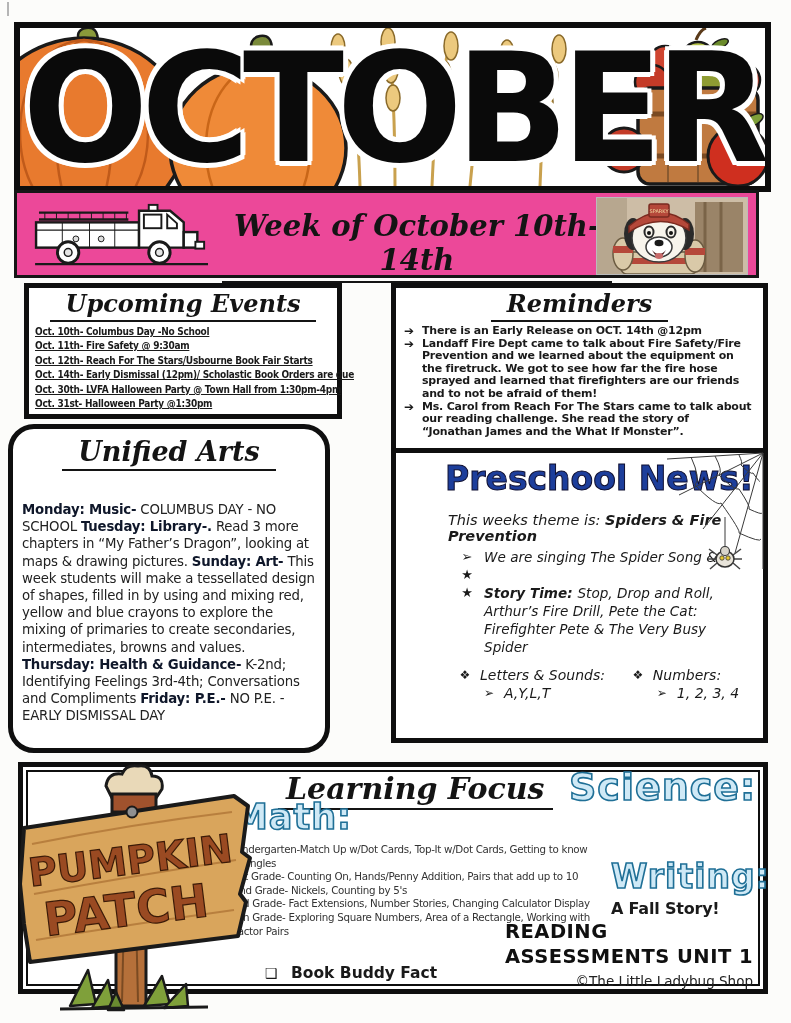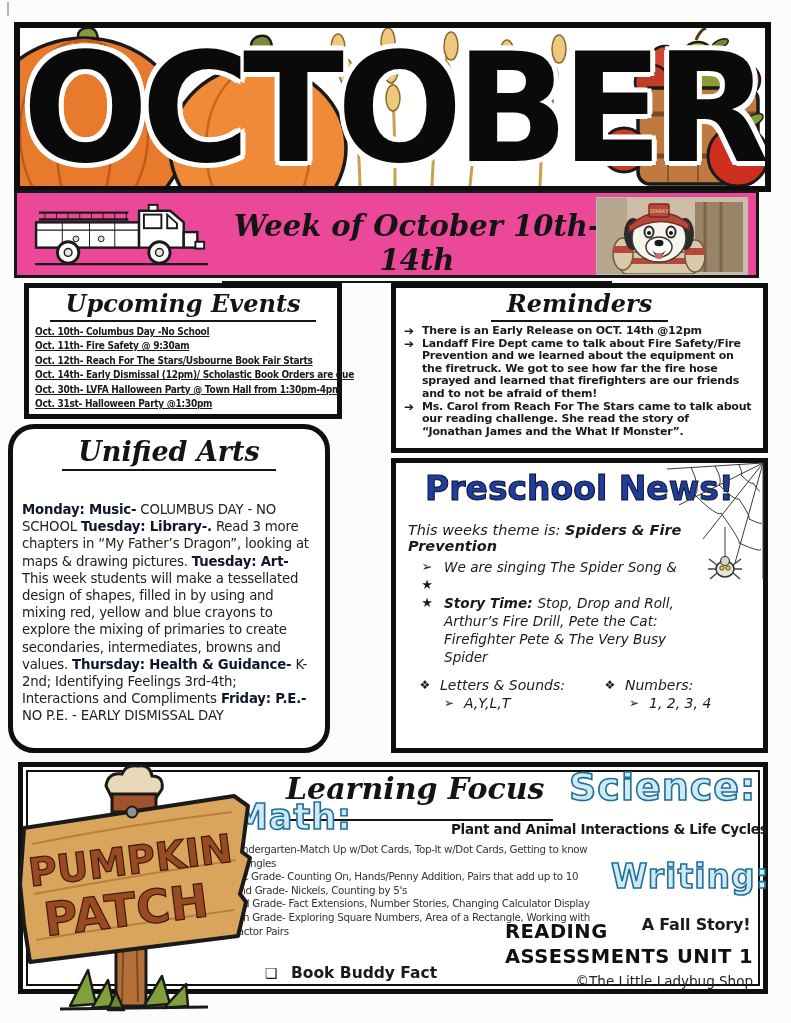--- a/index.html
+++ b/index.html
@@ -47,50 +47,50 @@
   .rem-item .marker{width:26px;flex:0 0 26px;text-align:center;font-size:12px;font-weight:700;line-height:12.6px;}
   .rem-item .txt{width:330px;font-weight:700;font-size:11px;letter-spacing:-0.2px;line-height:12.6px;}
 
   
   #arts{left:8px;top:424px;width:322px;height:329px;border-radius:26px;}
   #arts .cursive-title{font-size:27px;margin-top:7px;}
   .arts-body{margin:30px 8px 0 9px;font-size:13.3px;line-height:17.2px;letter-spacing:-0.2px;color:#222;}
   .arts-body b{color:#0f172a;}
 
   
-  #preschool{left:391px;top:458px;width:377px;height:295px;}
+  #preschool{left:391px;top:448px;width:377px;height:295px;padding-left:40px;}
   #web{position:absolute;right:-2px;top:-2px;}
   #preschool-title{text-align:center;margin-top:6px;font-size:33px;font-weight:700;color:#1d3e9b;
                    -webkit-text-stroke:1px #0d0d2e;letter-spacing:0px;}
   .ps-theme{margin:14px 0 0 12px;font-style:italic;font-size:14.5px;}
   .ps-theme b{font-size:14.5px;}
   .ps-bullets{margin:4px 0 0 14px;}
   .ps-row{display:flex;}
   .ps-row .marker{flex:0 0 34px;text-align:center;font-size:13px;font-style:normal;line-height:18px;}
   .ps-row .txt{width:262px;font-style:italic;font-size:13.6px;line-height:18px;}
   .ps-cols{display:flex;margin:10px 0 0 14px;}
   .ps-col1{width:185px;}
   .ps-col2{width:150px;}
   .ps-colrow{display:flex;font-style:italic;font-size:14px;line-height:18px;}
   .ps-colrow .marker{flex:0 0 30px;text-align:center;font-style:normal;font-size:12px;}
   .ps-colrow.indent{margin-left:24px;}
 
   
   #focus{left:18px;top:762px;width:750px;height:232px;
          box-shadow:inset 0 0 0 3px #fff,inset 0 0 0 5px #0f0f0f;}
   #lf-title{position:absolute;left:255px;top:4px;font-size:30px;}
-  #lf-title .u{display:inline-block;border-bottom:2.5px solid #141414;padding:0 8px 13px;}
+  #lf-title .u{display:inline-block;border-bottom:2.5px solid #141414;padding:0 8px 2px;}
   #sci-head{position:absolute;left:546px;top:-2px;font-size:38px;}
   #sci-text{position:absolute;left:428px;top:54px;width:310px;text-align:center;font-weight:700;
             font-size:13.5px;letter-spacing:-0.3px;white-space:nowrap;}
   #math-head{position:absolute;left:210px;top:30px;font-size:35px;}
   .math-list{position:absolute;left:210px;top:76px;width:386px;font-size:10.3px;
              letter-spacing:-0.3px;line-height:13.6px;color:#333;}
   #writing-head{position:absolute;left:588px;top:90px;font-size:33px;}
-  #writing-text{position:absolute;left:588px;top:148px;width:170px;text-align:center;
+  #writing-text{position:absolute;left:588px;top:132px;width:170px;text-align:left;
                 font-weight:700;font-size:16px;letter-spacing:-0.2px;}
   #spelling-head{position:absolute;left:216px;top:156px;font-size:27px;}
   #spelling-row{position:absolute;left:228px;top:197px;font-weight:700;font-size:15.5px;}
   #spelling-row .chk{display:inline-block;width:40px;text-align:center;font-weight:400;font-size:14px;}
   #assess{position:absolute;left:482px;top:152px;width:280px;font-weight:700;font-size:19.5px;
           line-height:25px;letter-spacing:0.5px;color:#101010;}
   #credit{position:absolute;right:10px;top:206px;font-size:13.5px;color:#222;}
   #sign{position:absolute;left:12px;top:764px;z-index:5;}
 </style>
 </head>
@@ -264,22 +264,22 @@
     </div>
   </div>
 
   <div id="arts" class="box">
     <span class="cursive cursive-title">
       <span class="u">Unified Arts</span>
     </span>
     <div class="arts-body">
       <span><b>Monday: Music-</b><span> COLUMBUS DAY - NO SCHOOL</span></span>
       <span><b>Tuesday: Library-.</b><span> Read 3  more chapters in “My Father’s Dragon”, looking at maps &amp; drawing pictures.</span></span>
-      <span><b>Tuesday: Art-</b><span> This week students will make a tessellated design of shapes, filled in by using and mixing red, yellow and blue crayons to explore the mixing of primaries to create secondaries, intermediates, browns and values.</span></span>
-      <span><b>Thursday: Health &amp; Guidance-</b><span> K-2nd; Identifying Feelings 3rd-4th; Interactions and Compliments</span></span>
+      <span><b>Sunday: Art-</b><span> This week students will make a tessellated design of shapes, filled in by using and mixing red, yellow and blue crayons to explore the mixing of primaries to create secondaries, intermediates, browns and values.</span></span>
+      <span><b>Thursday: Health &amp; Guidance-</b><span> K-2nd; Identifying Feelings 3rd-4th; Conversations and Compliments</span></span>
       <span><b>Friday: P.E.-</b><span> NO P.E. - EARLY DISMISSAL DAY</span></span>
     </div>
   </div>
 
   <div id="preschool" class="box">
     <svg id="web" width="100" height="130" viewBox="0 0 100 130">
       <g stroke="#3a3a3a" stroke-width="1" fill="none">
         <line x1="98" y1="2" x2="2" y2="8"></line>
           <line x1="98" y1="2" x2="14" y2="44"></line>
         <line x1="98" y1="2" x2="38" y2="78"></line>
@@ -344,21 +344,20 @@
           </div>
       </div>
     </div>
   </div>
 
   <div id="focus" class="box">
     <div id="lf-title" class="cursive">
       <span class="u">Learning Focus</span>
     </div>
     <div id="sci-head" class="blue-head">Science:</div>
-    <div id="sci-text">Plant and Animal Interactions &amp; Life Cycles</div>
     <div id="math-head" class="blue-head">Math:</div>
     <div class="math-list">
       <div>Kindergarten-Match Up w/Dot Cards, Top-It w/Dot Cards, Getting to know Triangles</div>
       <div>1st Grade- Counting On, Hands/Penny Addition, Pairs that add up to 10</div>
       <div>2nd Grade- Nickels, Counting by 5's</div>
       <div>3rd Grade- Fact Extensions, Number Stories, Changing Calculator Display</div>
       <div>4th Grade- Exploring Square Numbers, Area of a Rectangle, Working with Factor Pairs</div>
     </div>
     <div id="writing-head" class="blue-head">Writing:</div>
     <div id="writing-text">A Fall Story!</div>

